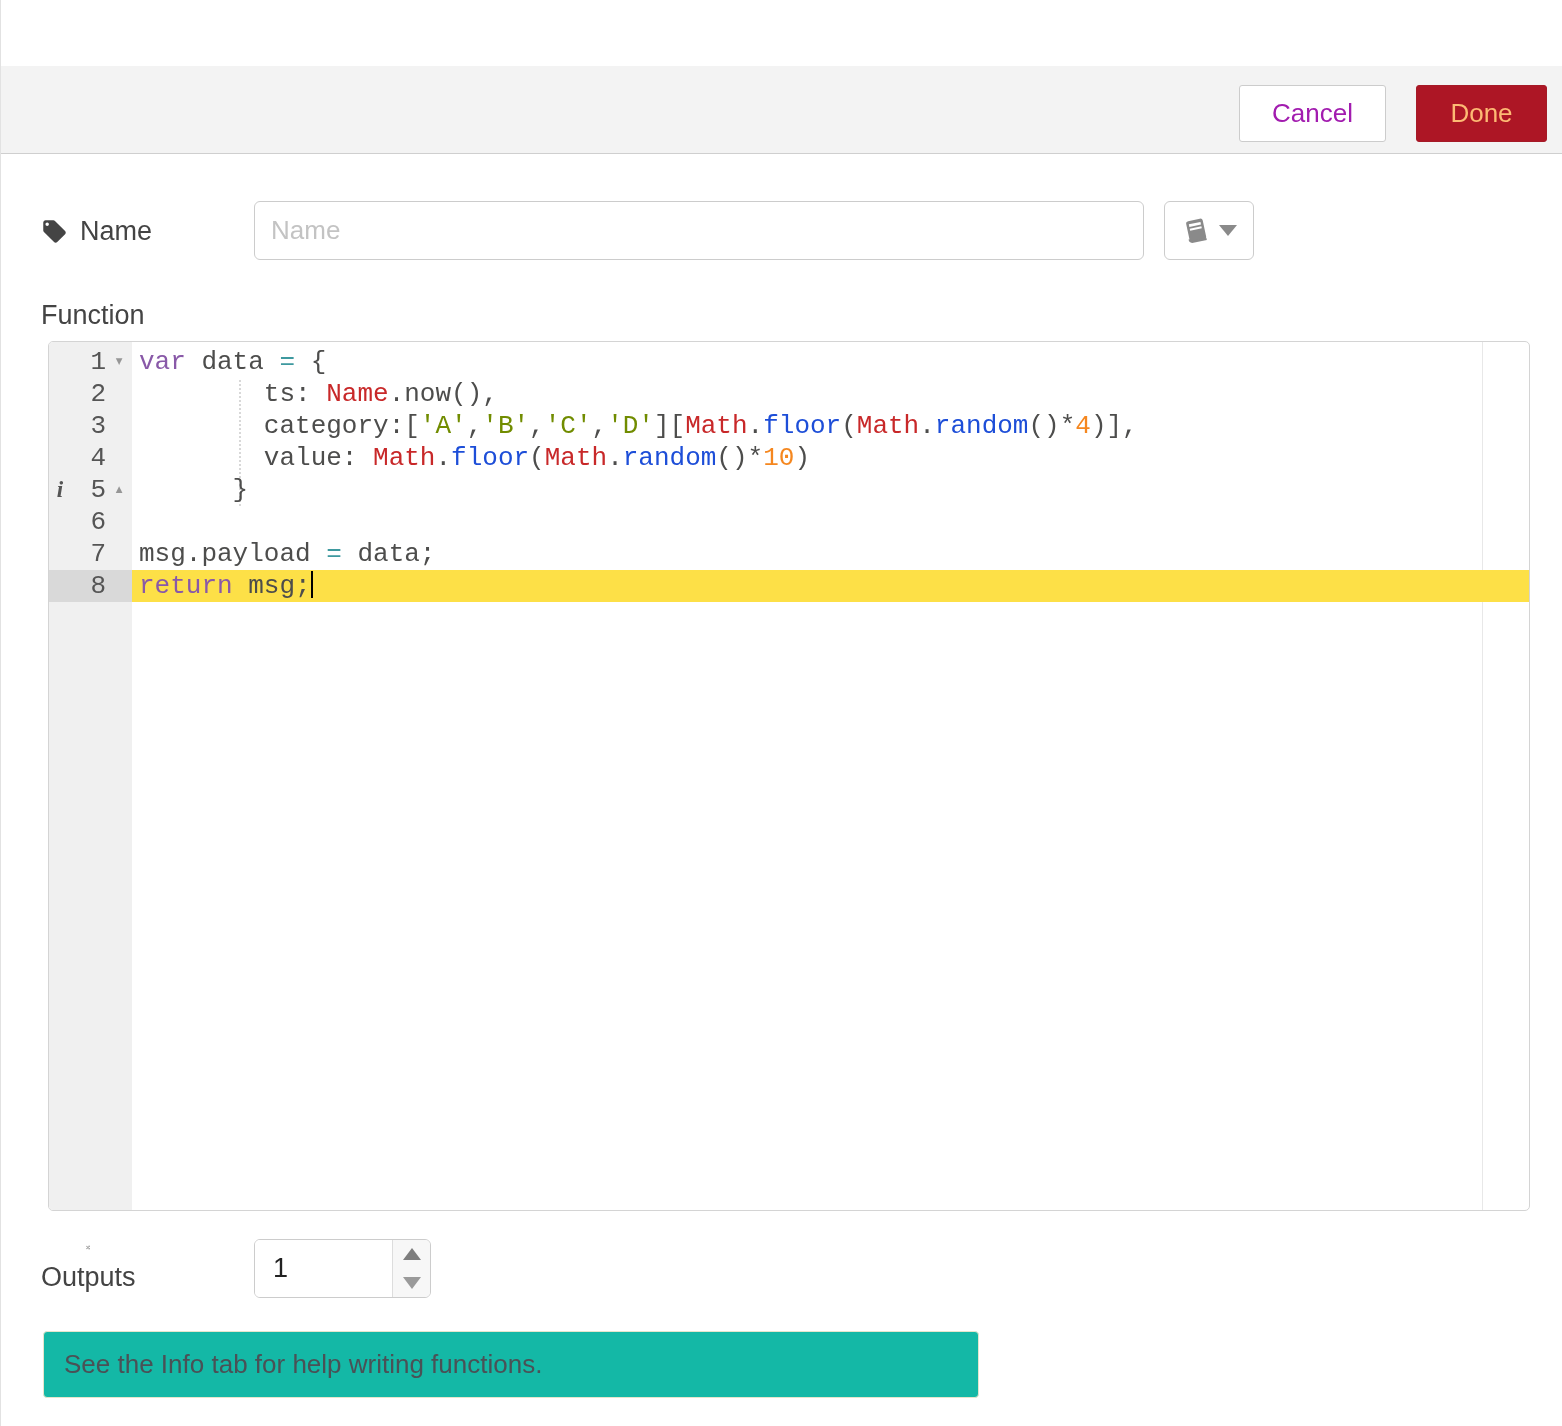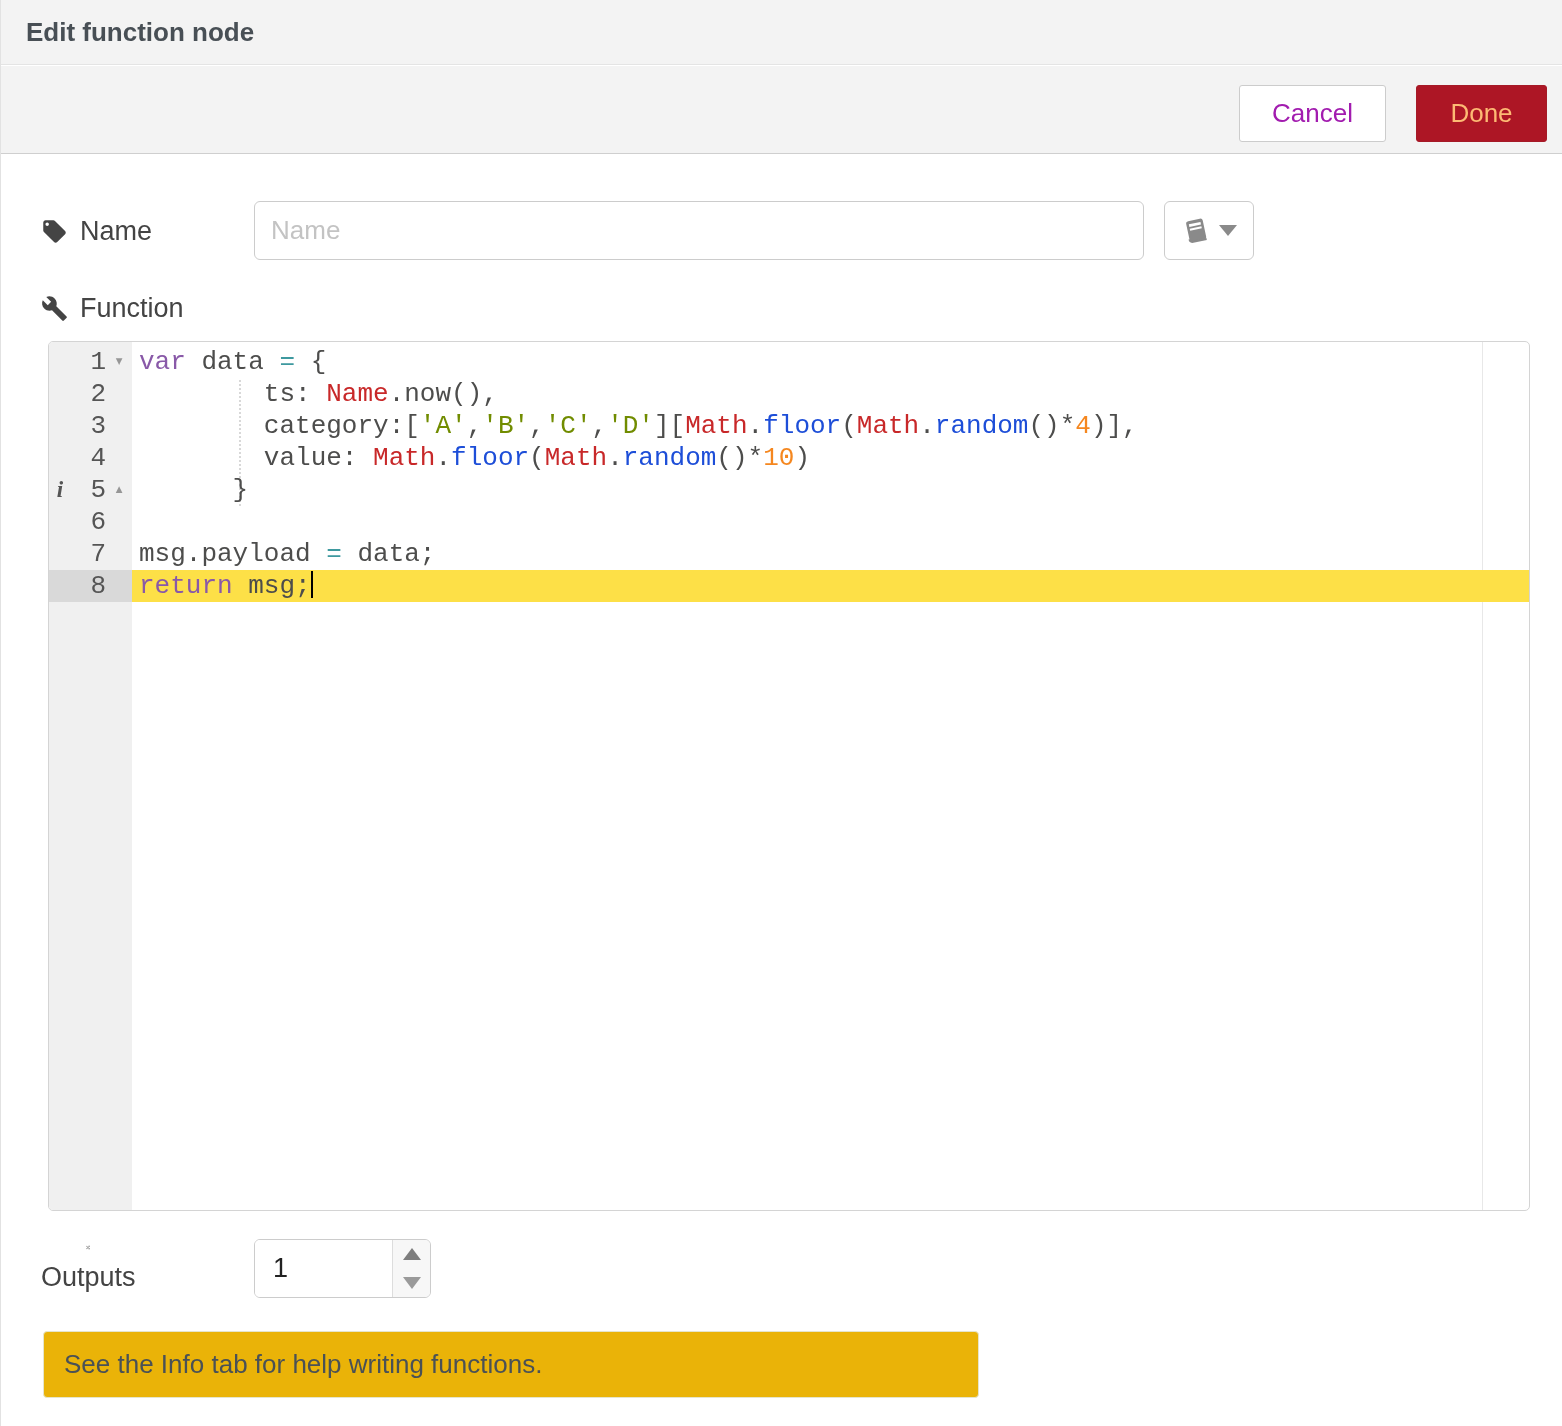--- a/index.html
+++ b/index.html
@@ -47,30 +47,27 @@
 
   
   .spinner { position:absolute; left:253px; top:1239px; width:177px; height:59px; border:1px solid #ccc; border-radius:6px; background:#fff; display:flex; overflow:hidden; }
   .spinner input { border:none; outline:none; width:137px; font-size:27px; padding-left:18px; color:#222; font-family:"Liberation Sans", sans-serif; }
   .spin-btns { width:38px; border-left:1px solid #ddd; display:flex; flex-direction:column; background:#f7f7f7; }
   .spin-btn { flex:1; display:flex; align-items:center; justify-content:center; cursor:pointer; }
   .tri-up { width:0; height:0; border-left:9px solid transparent; border-right:9px solid transparent; border-bottom:12px solid #7d7d7d; }
   .tri-down { width:0; height:0; border-left:9px solid transparent; border-right:9px solid transparent; border-top:12px solid #9a9a9a; }
 
   
-  .tip { position:absolute; left:42px; top:1331px; width:936px; height:67px; background:#eab308; border:1px solid #e5e5cc; border-radius:4px; display:flex; align-items:center; padding-left:20px; font-size:26px; color:#4a5156; }
+  .tip { position:absolute; left:42px; top:1331px; width:936px; height:67px; background:#14b8a6; border:1px solid #e5e5cc; border-radius:4px; display:flex; align-items:center; padding-left:20px; font-size:26px; color:#4a5156; }
 </style>
 </head>
 <body>
 
 <div class="stage">
 
-  <div class="titlebar">
-    <h1>Edit function node</h1>
-  </div>
 
   <div class="toolbar">
     <button class="btn btn-cancel">Cancel</button>
     <button class="btn btn-done" id="done-btn" style="background: rgb(173, 22, 37);">Done</button>
   </div>
 
   <div class="row-label" style="top:204px; height:55px;">
     <svg width="27" height="27" viewBox="0 0 24 24">
         <path fill="#444" d="M21.41 11.58l-9-9C12.05 2.22 11.55 2 11 2H4c-1.1 0-2 .9-2 2v7c0 .55.22 1.05.59 1.42l9 9c.36.36.86.58 1.41.58.55 0 1.05-.22 1.41-.59l7-7c.37-.36.59-.86.59-1.41 0-.55-.23-1.06-.59-1.42zM5.5 7C4.67 7 4 6.33 4 5.5S4.67 4 5.5 4 7 4.67 7 5.5 6.33 7 5.5 7z"></path>
       </svg>
@@ -82,21 +79,21 @@
       <g transform="rotate(-12 12 12)">
         <rect x="5.5" y="3" width="13.5" height="17" rx="2" fill="#8a8a8a"></rect>
         <path d="M5.5 17.5c0 1.4 1.1 2.5 2.5 2.5h11" stroke="#8a8a8a" stroke-width="1.6" fill="none"></path>
         <rect x="7.5" y="5.6" width="9.5" height="2.2" fill="#fff"></rect>
         <rect x="7.5" y="9.2" width="9.5" height="1.6" fill="#fff"></rect>
       </g>
     </svg>
     <span class="caret"></span>
   </div>
 
-  <div class="row-label" style="top:288px; height:40px;">
+  <div class="row-label" style="top:288px; height:40px;flex-direction:column;">
     <svg width="27" height="27" viewBox="0 0 24 24">
         <path fill="#444" d="M22.7 19l-9.1-9.1c.9-2.3.4-5-1.5-6.9-2-2-5-2.4-7.4-1.3L9 6 6 9 1.6 4.7C.4 7.1.9 10.1 2.9 12.1c1.9 1.9 4.6 2.4 6.9 1.5l9.1 9.1c.4.4 1 .4 1.4 0l2.3-2.3c.5-.4.5-1.1.1-1.4z"></path>
       </svg>
     <span>Function</span>
   </div>
 
   <div class="editor">
     <div class="gutter-bg"></div>
     <div class="print-margin"></div>
     <div class="indent-guide"></div>

